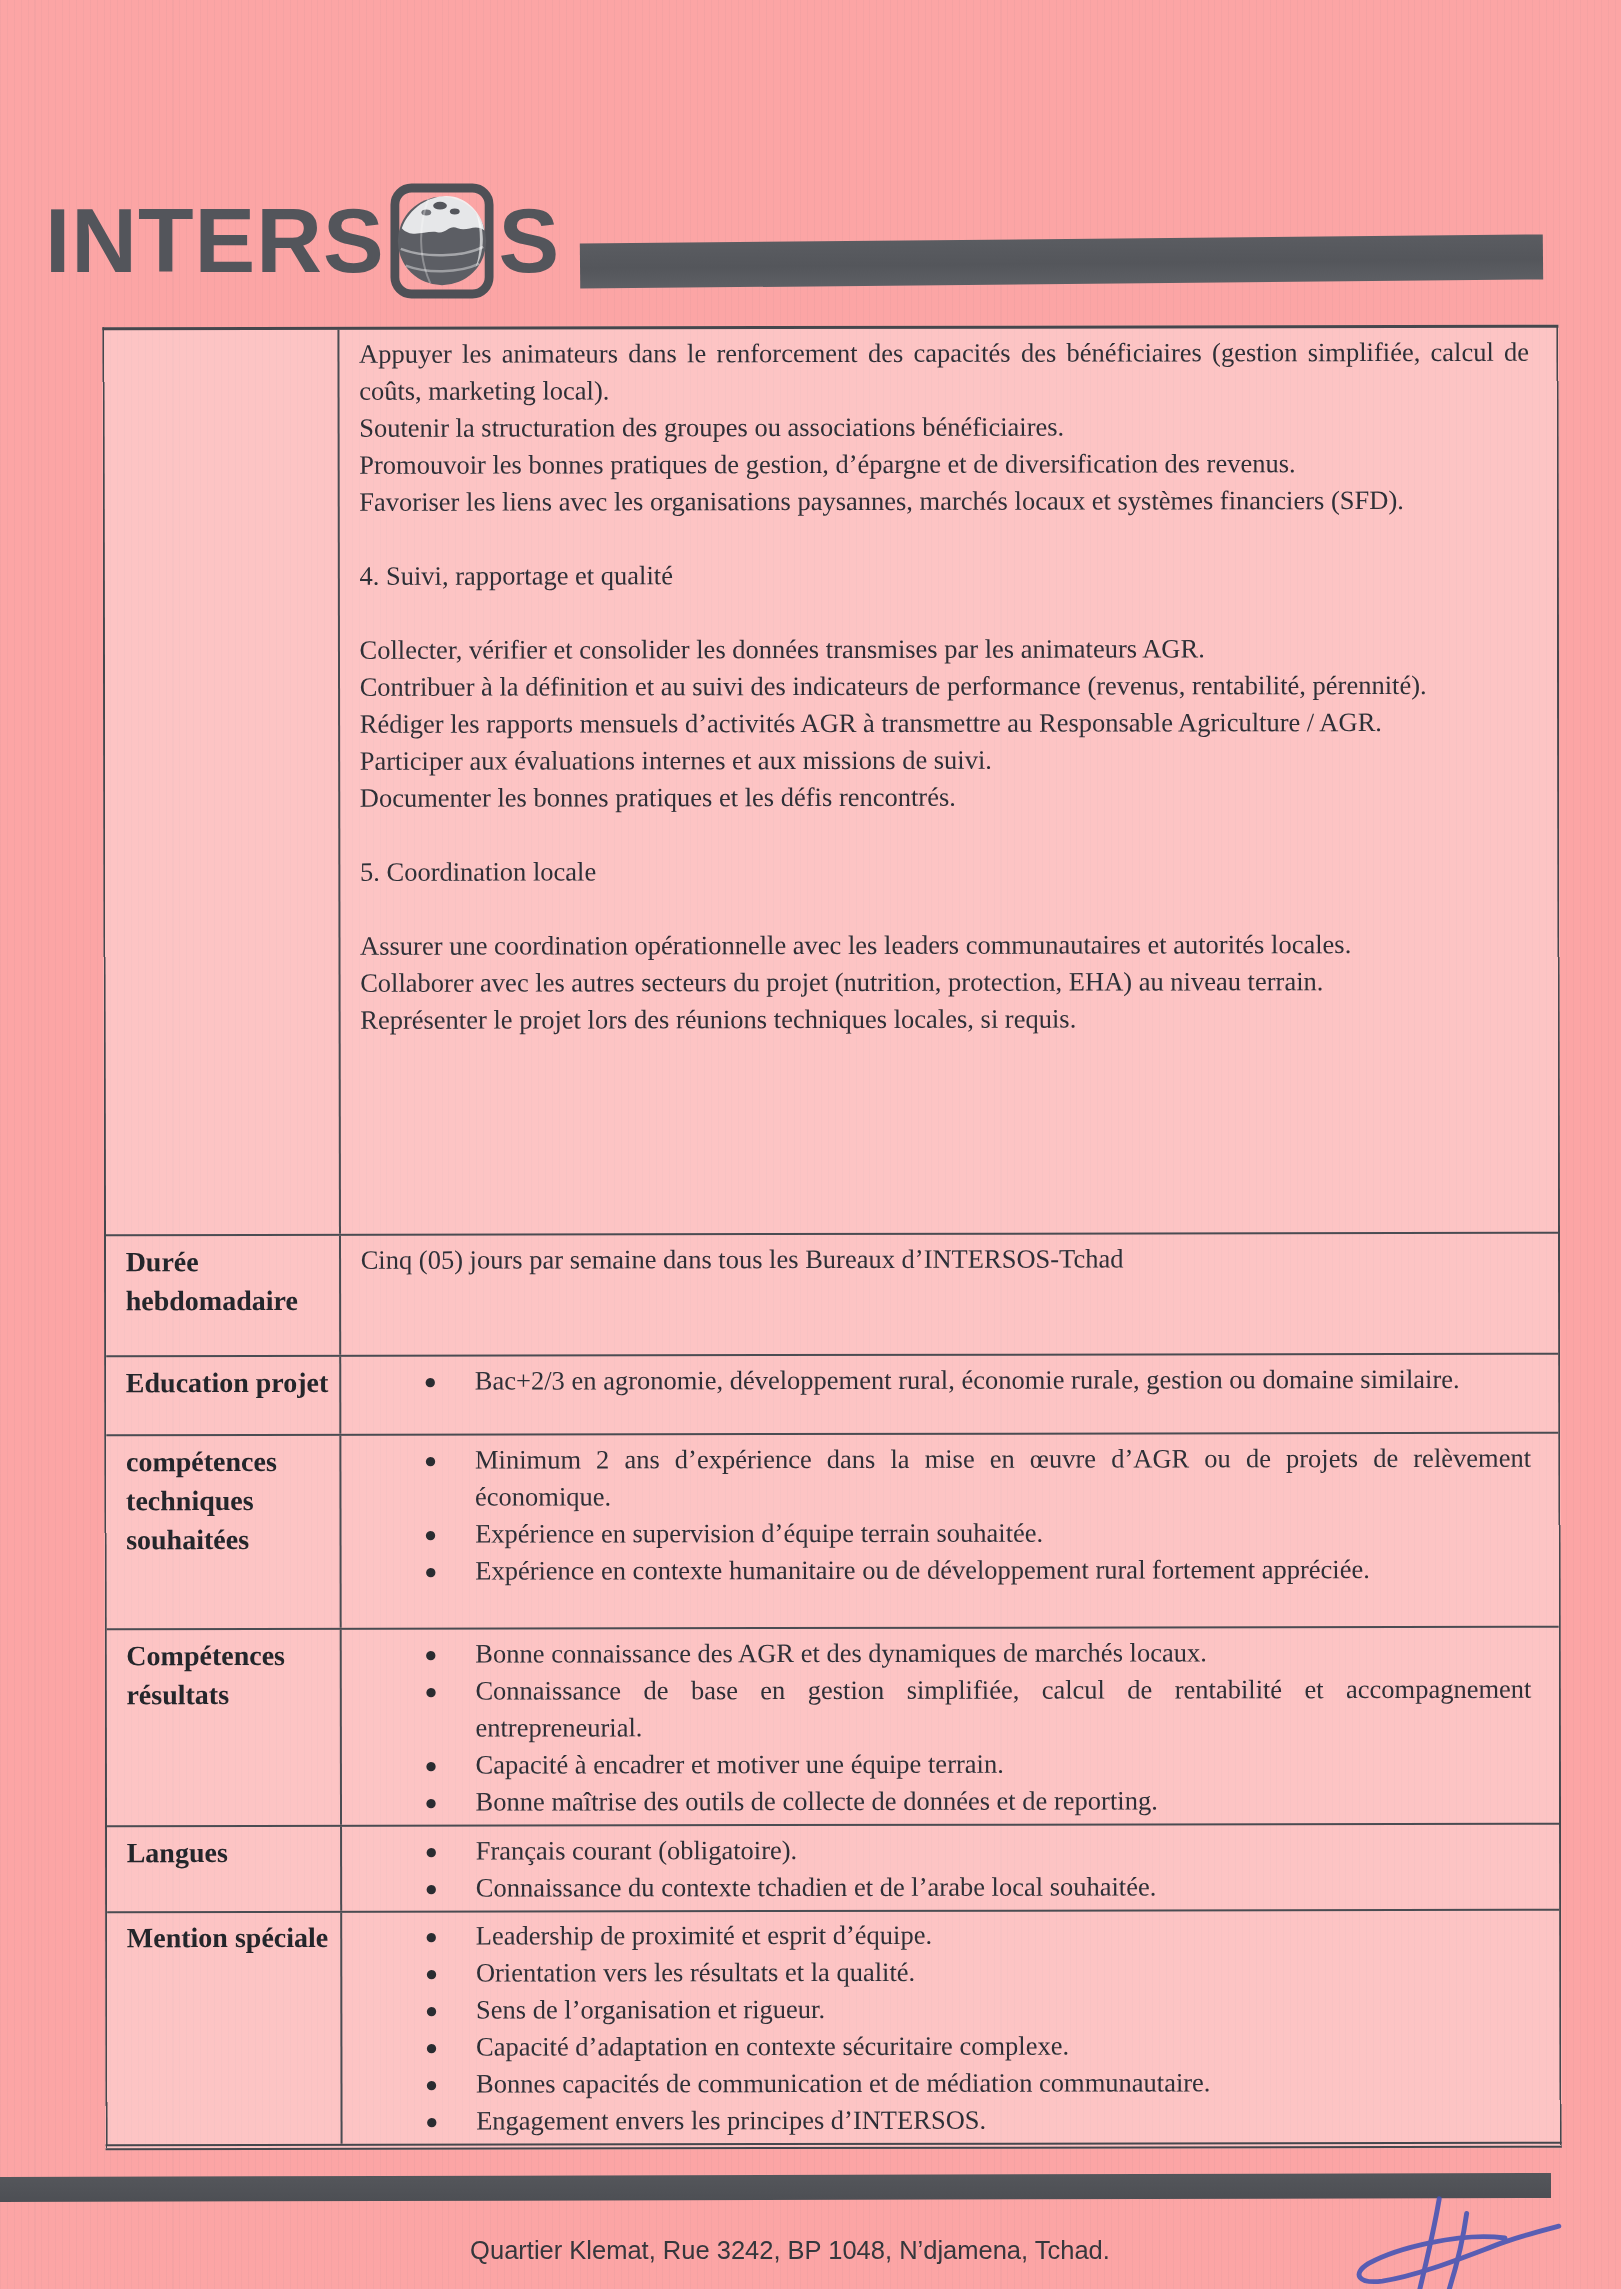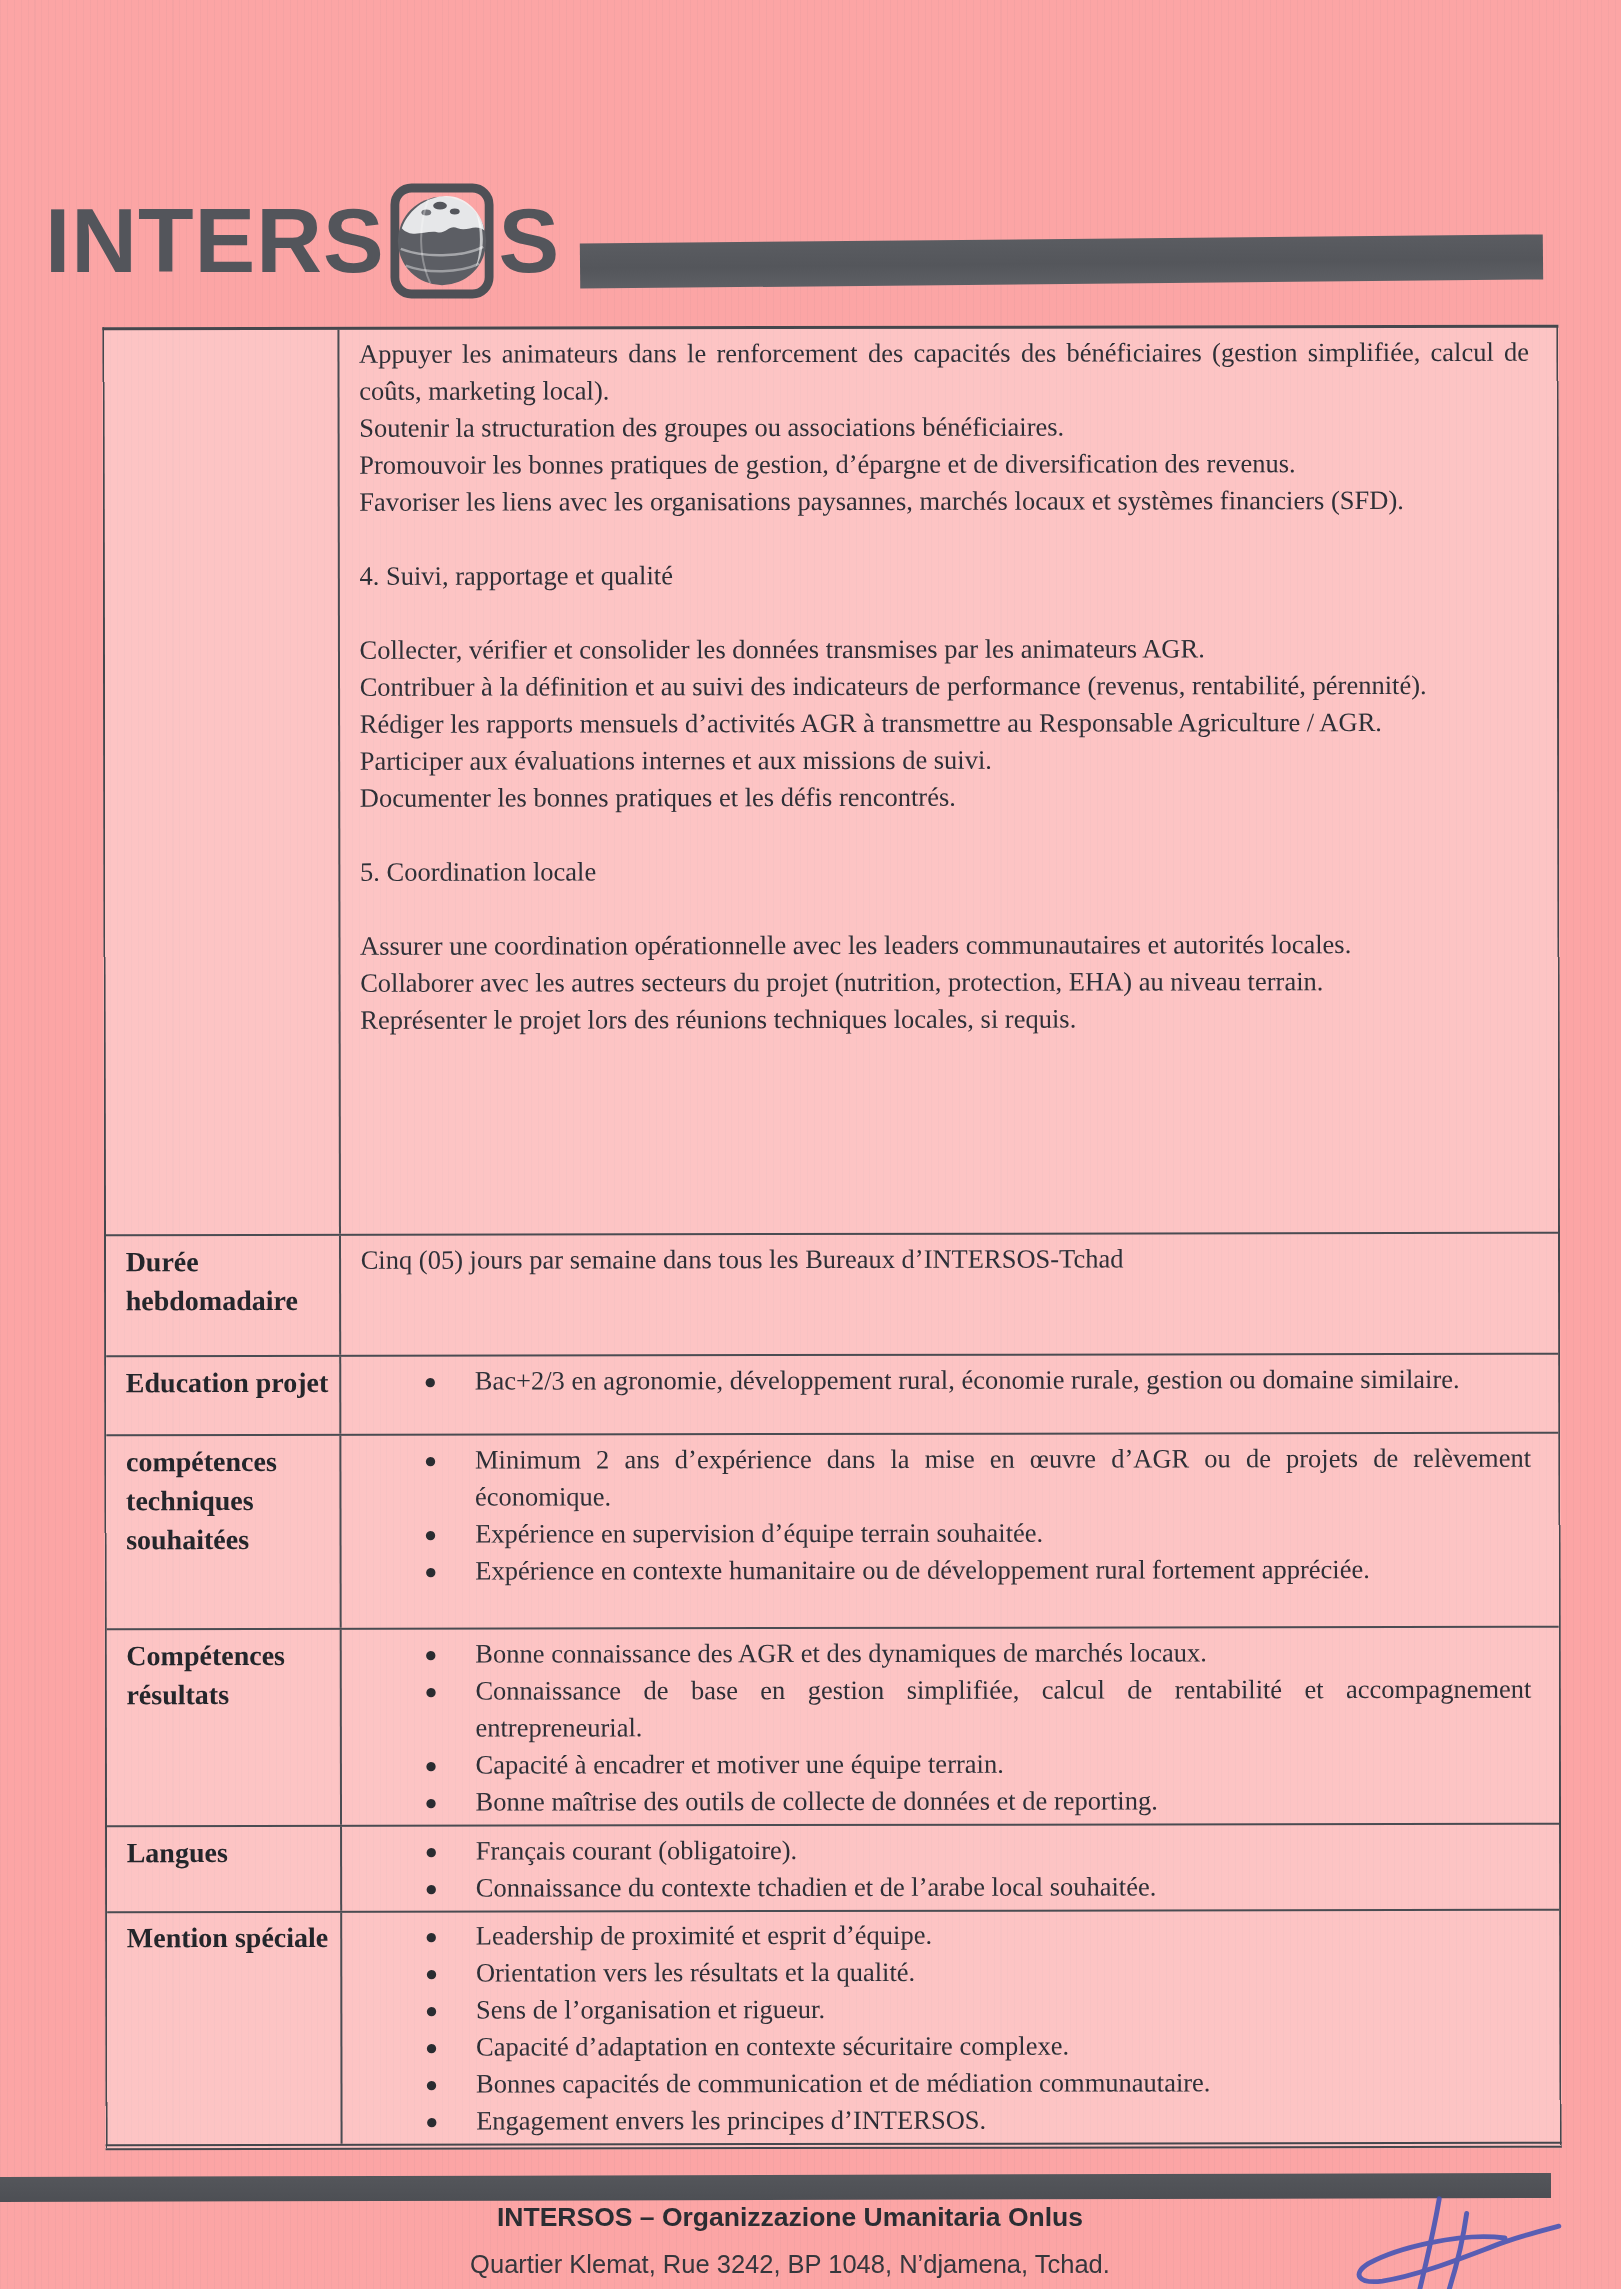--- a/index.html
+++ b/index.html
@@ -63,21 +63,21 @@
     background:linear-gradient(180deg,#54565b,#4d4f54);
     transform:rotate(-0.15deg);
   }
   .footer-org {
     position:absolute; left:0; top:2202px; width:1580px; text-align:center;
     font-family:"Liberation Sans", sans-serif; font-weight:bold;
     font-size:26.5px; color:#2b2d32;
   }
   .footer-address {
     position:absolute; left:0; top:2236px; width:1580px; text-align:center;
-    font-family:"Liberation Sans", sans-serif; font-size:25.5px; color:#35373c;margin-top:14px;
+    font-family:"Liberation Sans", sans-serif; font-size:25.5px; color:#35373c;
   }
   .signature { position:absolute; left:1304px; top:2181px; width:294px; height:109px; }
 </style>
 </head>
 <body>
 
 <div class="page">
 
   <div class="logo">
     <span class="word">INTERS</span>
@@ -176,21 +176,20 @@
             <li class="b-item">Sens de l’organisation et rigueur.</li>
             <li class="b-item">Capacité d’adaptation en contexte sécuritaire complexe.</li>
             <li class="b-item">Bonnes capacités de communication et de médiation communautaire.</li>
             <li class="b-item">Engagement envers les principes d’INTERSOS.</li>
           </ul>
         </div>
       </div>
     </div>
 
   <div class="footer-bar"></div>
-  <div class="footer-org">INTERSOS – Organizzazione Umanitaria Onlus</div>
   <div class="footer-address">Quartier Klemat, Rue 3242, BP 1048, N’djamena, Tchad.</div>
   <svg class="signature" viewBox="0 0 300 111">
     <g fill="none" stroke="#4254b5" stroke-width="5" stroke-linecap="round" opacity="0.88">
       <path d="M 138,18 C 133,48 124,86 118,111"></path>
       <path d="M 166,33 C 162,62 154,92 148,111"></path>
       <path d="M 205,58 C 160,52 95,68 66,84 C 48,95 56,105 80,102 C 120,96 172,74 205,62 C 225,55 245,50 260,46"></path>
     </g>
   </svg>
 
 </div>

